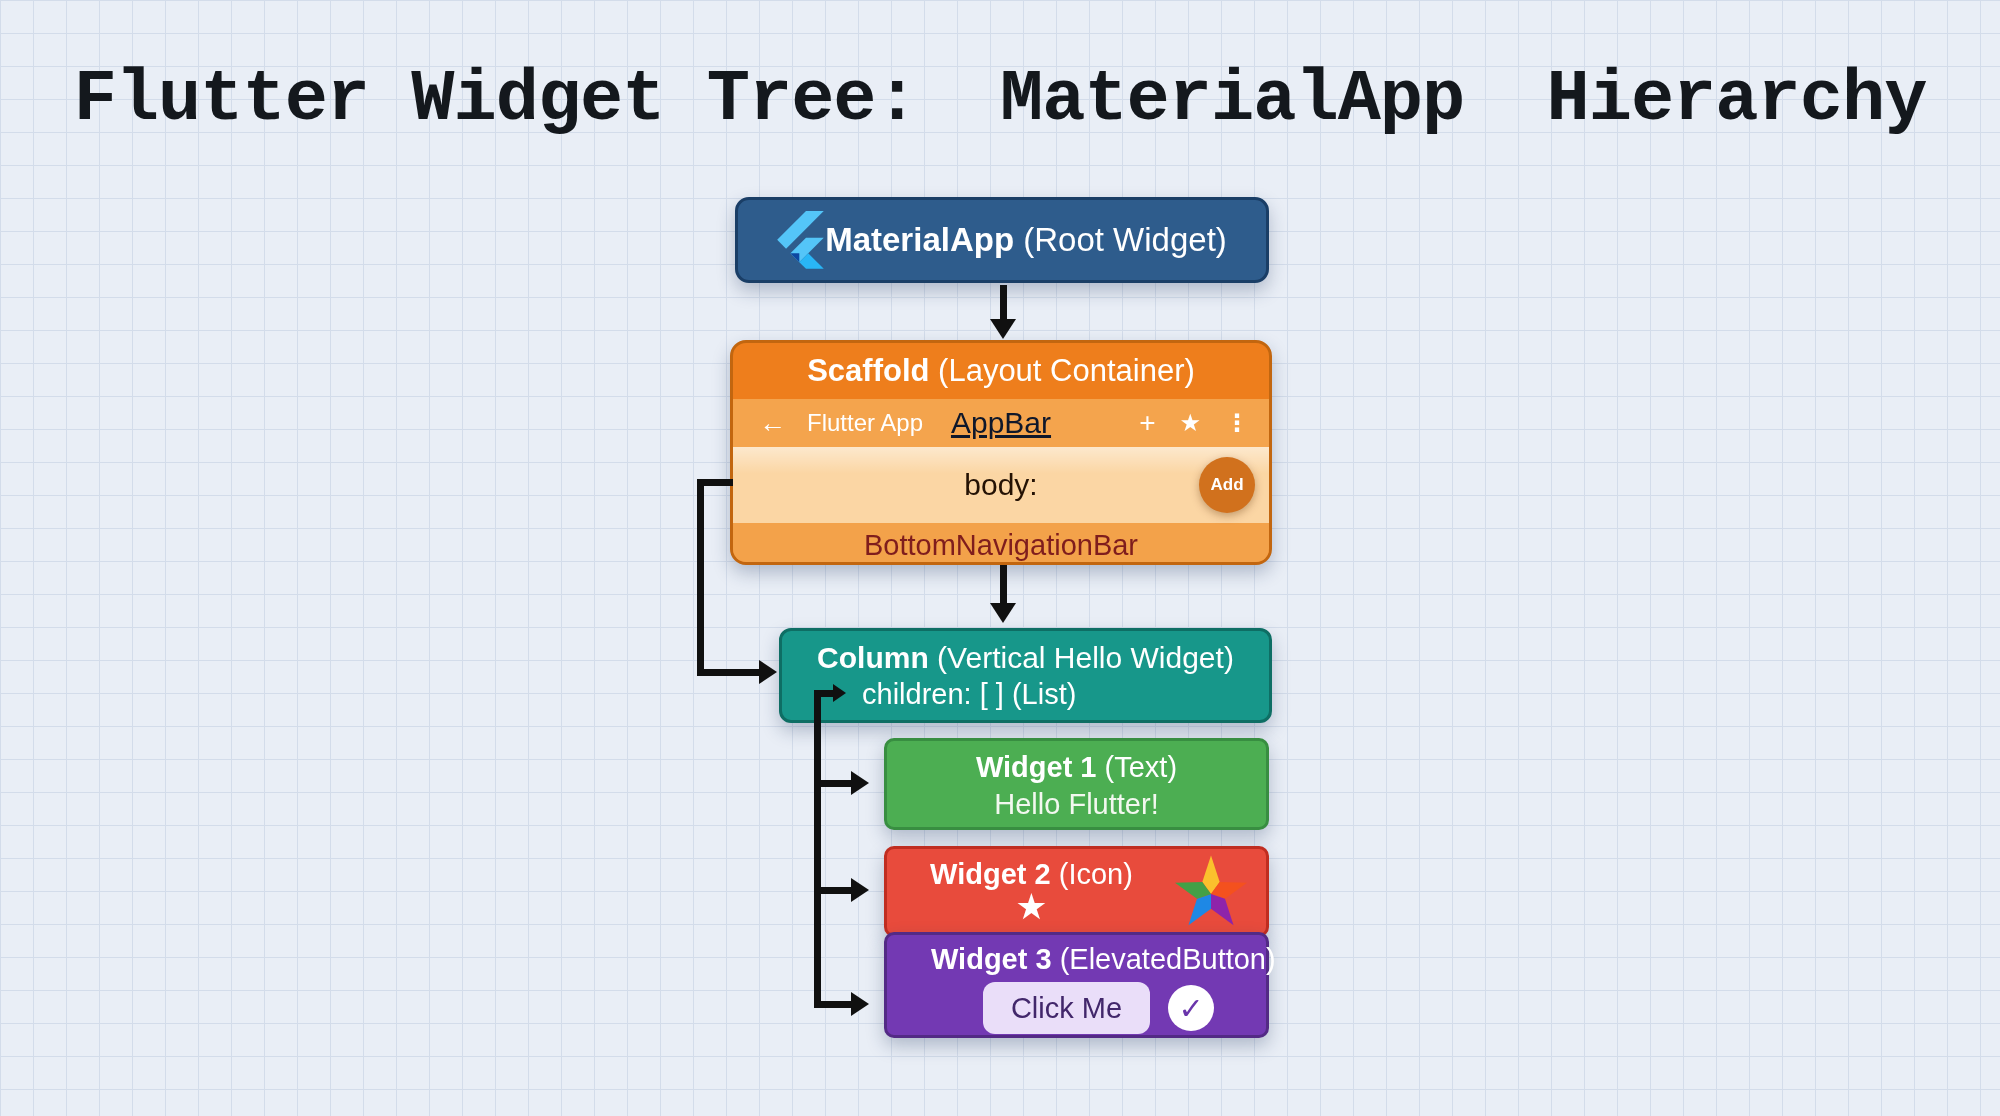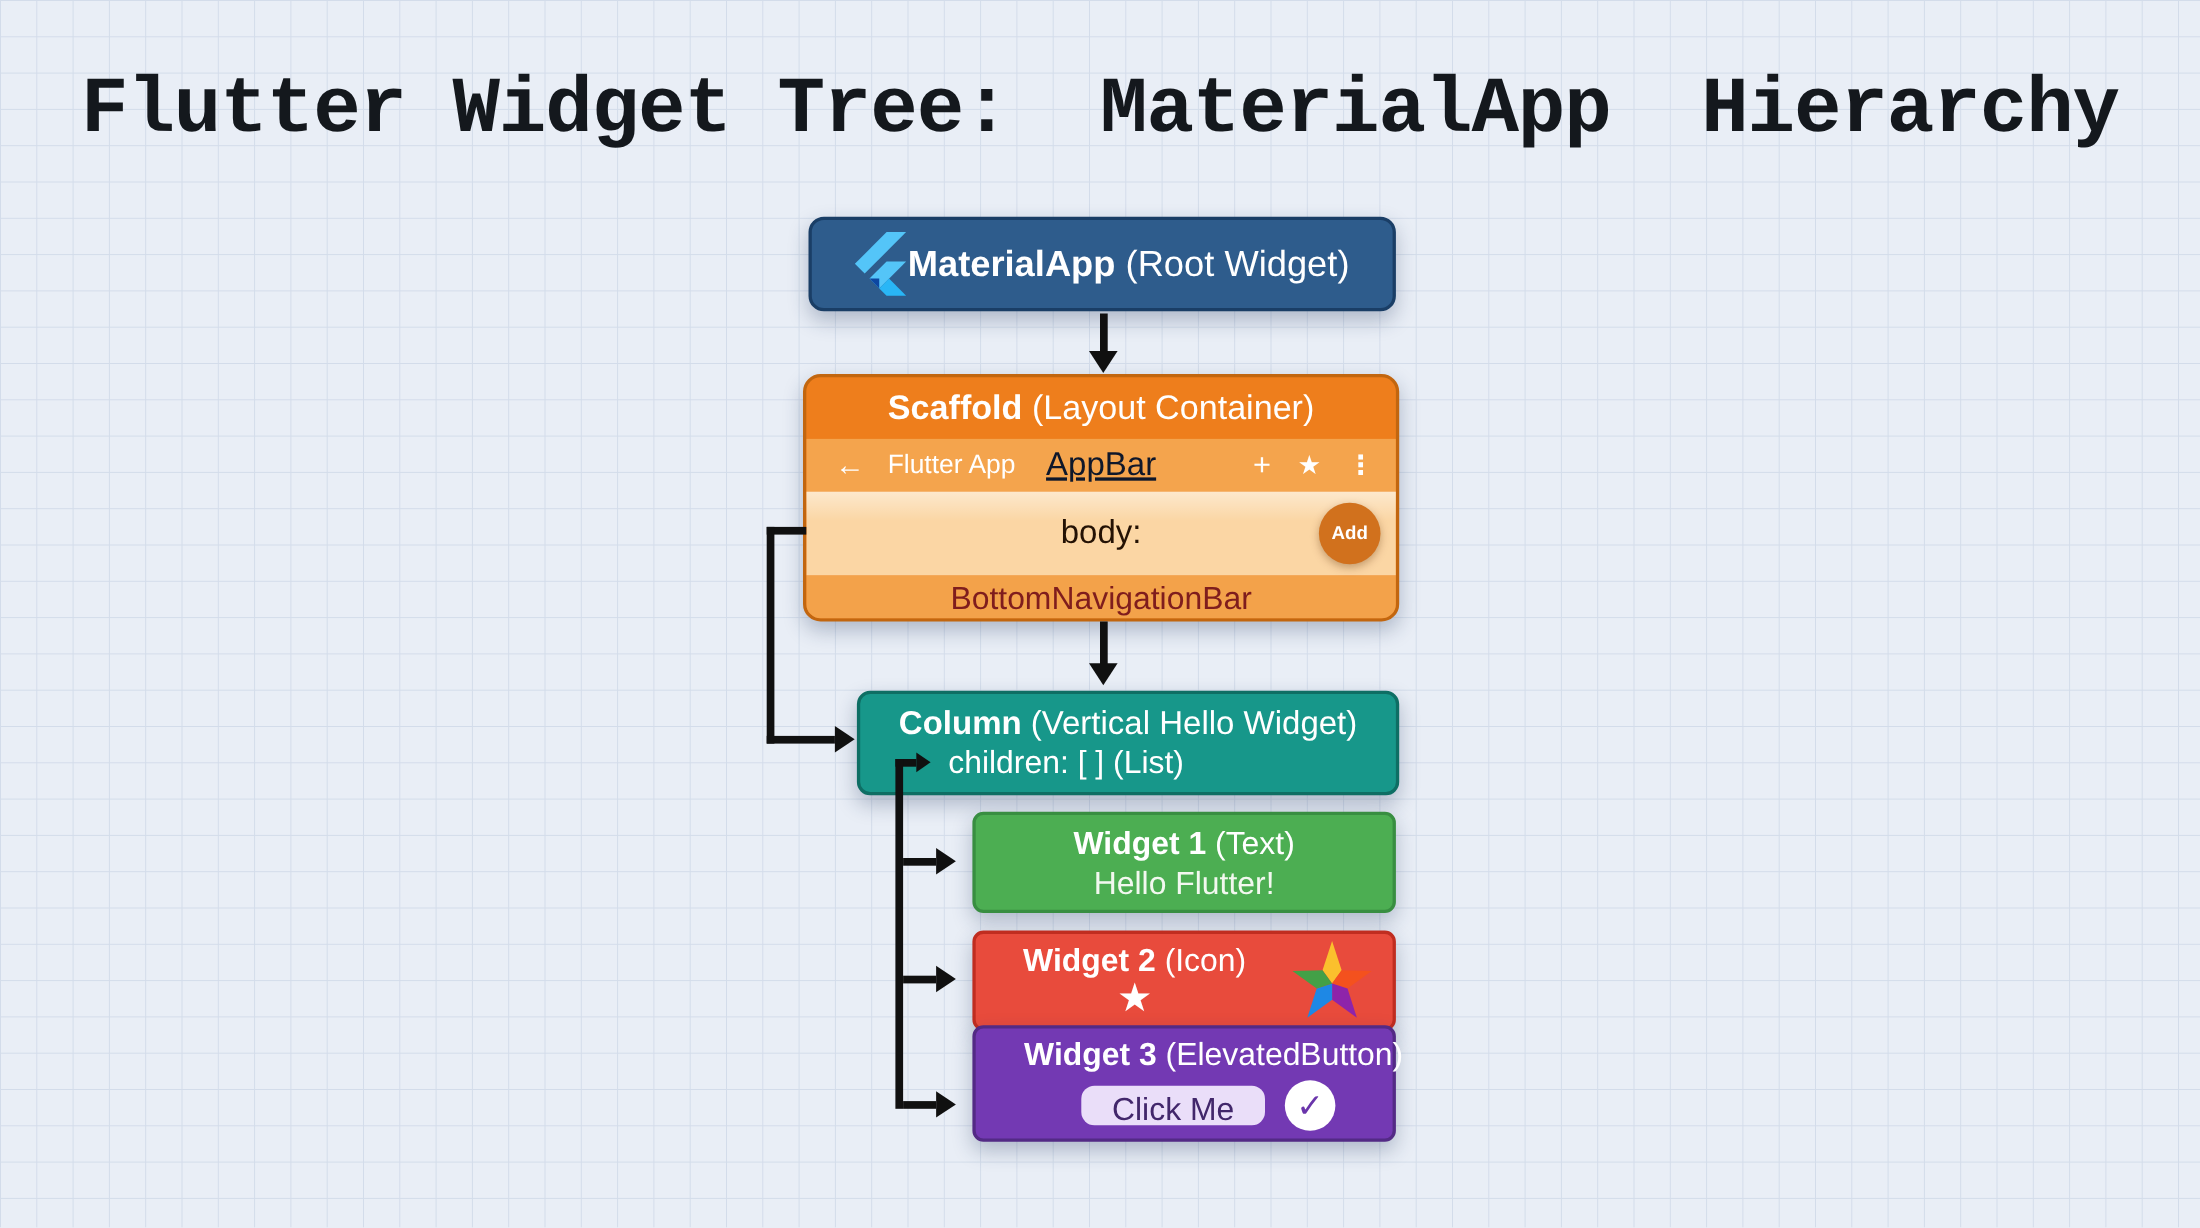--- a/index.html
+++ b/index.html
@@ -89,21 +89,21 @@
   .widget1{top:738px; height:92px; background:var(--widget1_bg); border:3px solid var(--widget1_border); padding-top:10px;}
   .widget1 .content{margin-top:4px;}
   .widget2{top:846px; height:91px; background:var(--widget2_bg); border:3px solid var(--widget2_border); padding-top:9px;}
   .widget2 .wtitle{padding-right:90px;}
   .widget2 .white-star{display:block; margin-top:-2px; padding-right:90px; font-size:36px; color:#fff; line-height:1;}
   .widget2 .rainbow-star{position:absolute; right:12px; top:50%; transform:translateY(-50%); width:86px; height:86px;}
   .widget3{top:932px; height:106px; background:var(--widget3_bg); border:3px solid var(--widget3_border); padding-top:8px; color:#f1e7fb;padding-left:44px;}
   .widget3 .btn-row{display:flex; align-items:center; justify-content:center; gap:18px; margin-top:6px;}
   .clickme-btn{
     background:var(--clickme_bg); color:var(--clickme_text); border:none; cursor:pointer;
-    font-family:inherit; font-size:29px; padding:6px 28px; border-radius:12px; height:36px;
+    font-family:inherit; font-size:29px; padding:6px 28px; border-radius:12px; height:52px;
   }
   .check-circle{
     width:46px; height:46px; border-radius:50%; background:#fff; cursor:pointer;
     display:flex; align-items:center; justify-content:center;
     color:var(--check); font-size:30px; font-weight:700;
   }
 
   
   .line{position:absolute; background:var(--line); z-index:6;}
   .head{position:absolute; width:0; height:0; z-index:6;}

